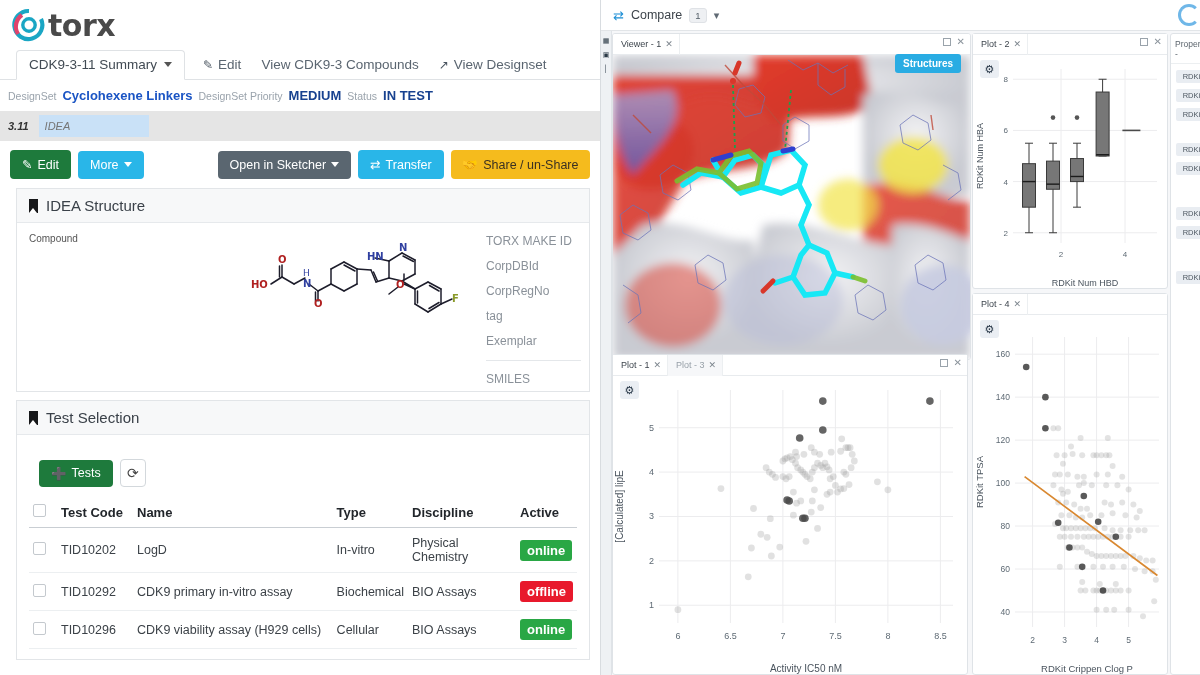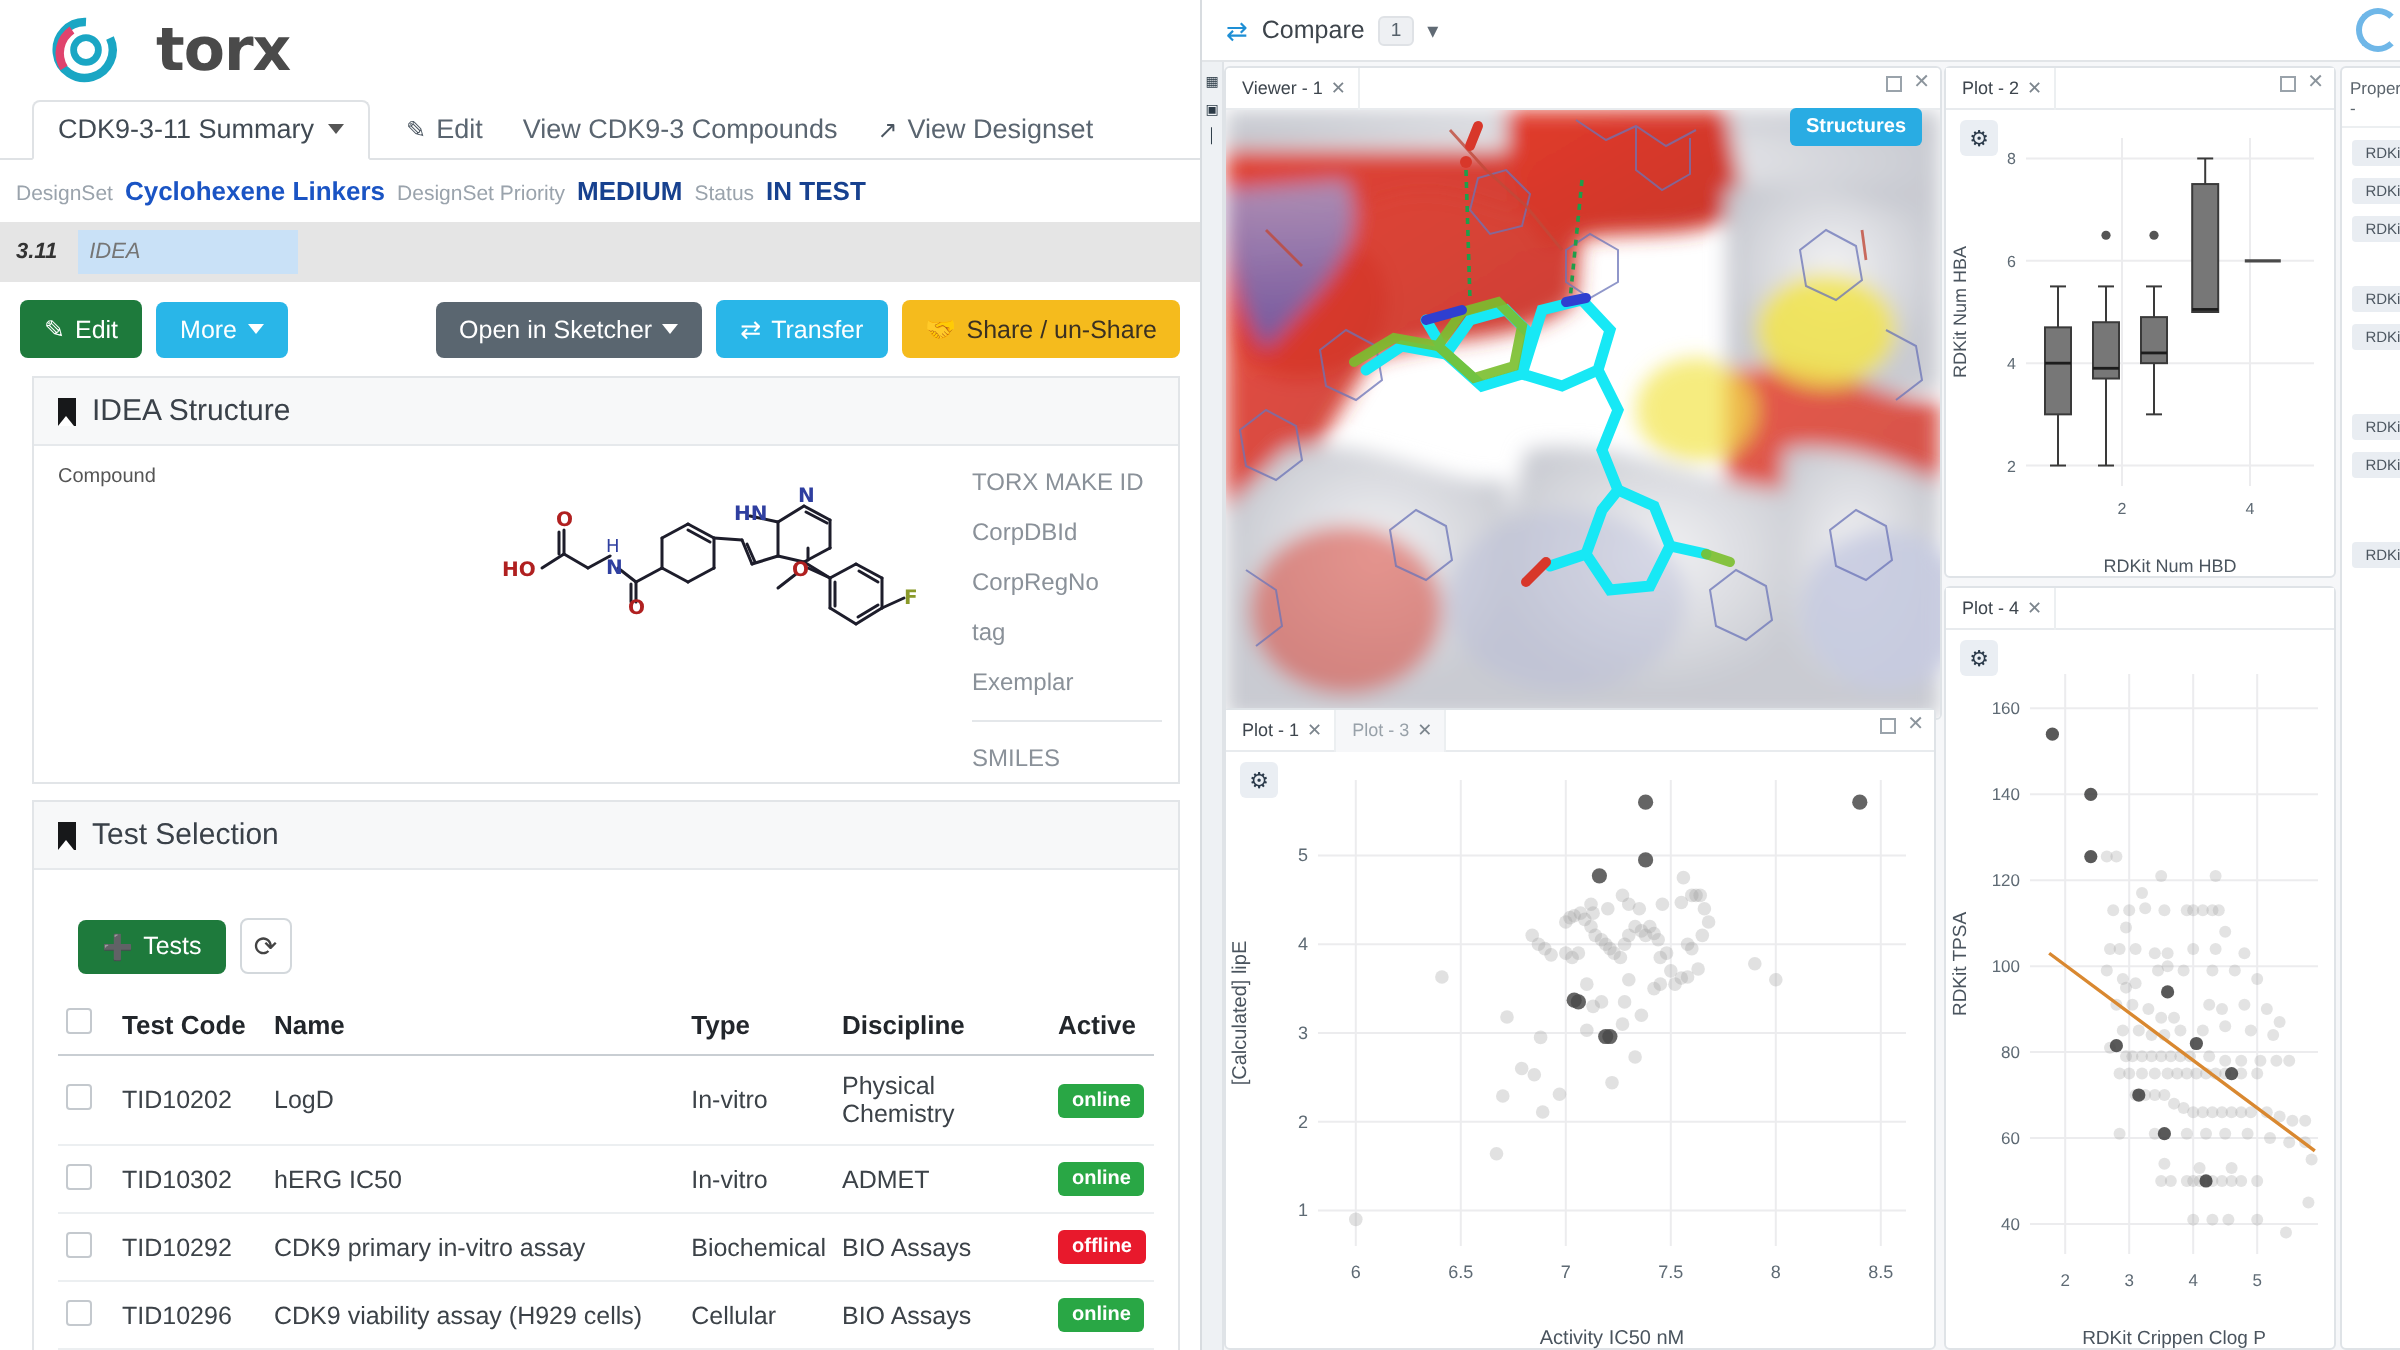--- a/index.html
+++ b/index.html
@@ -9,21 +9,21 @@
     overflow: hidden;
     font-family: "Liberation Sans", sans-serif;
     background: #ffffff;
     color: #333;
   }
   #app { position: relative; width: 1200px; height: 675px; display: flex; }
 
   
   #left { width: 600px; height: 675px; position: relative; background:#fff; overflow:hidden; }
 
-  .brand { padding: 8px 0 4px 26px; display:flex; align-items:center; gap:18px; height:46px;}
+  .brand { padding: 8px 0 4px 12px; display:flex; align-items:center; gap:2px; height:46px;}
   .brand-mark { position: relative; width: 34px; height: 34px; }
   .brand-mark svg { display:block; }
   .brand-text { font-size: 30px; font-weight: 700; color:#4a4a4a; letter-spacing:-0.5px; font-family:"DejaVu Sans", sans-serif; }
 
   .tabbar { display:flex; align-items:flex-end; height:34px; border-bottom:1px solid #dfe2e5; padding-left:16px; gap:0; }
   .tab-main {
     border:1px solid #dfe2e5; border-bottom:1px solid #fff;
     background:#fff; border-radius:4px 4px 0 0;
     padding:6px 12px 7px 12px; font-size:13.5px; color:#414a53;
     display:flex; align-items:center; gap:7px; position:relative; top:1px;
@@ -67,21 +67,21 @@
   .struct-wrap { position:absolute; left:230px; top:6px; width:250px; height:110px; }
   .struct-wrap svg { display:block; }
 
   .meta-col { position:absolute; right:8px; top:6px; width:95px; font-size:12px; color:#8a9199; line-height:25px;}
   .meta-col .sep { border-top:1px solid #e4e7ea; margin:6px 0; height:1px; }
 
   .tbl { width:100%; border-collapse:collapse; font-size:12.5px; }
   .tbl th { text-align:left; font-weight:700; color:#22262b; padding:7px 4px; border-bottom:1px solid #c9ced3; font-size:13px;}
   .tbl td { padding:8px 4px; border-bottom:1px solid #eceff1; color:#3c4248; }
   .cb { width:13px; height:13px; border:1px solid #c4c9ce; border-radius:2px; background:#fff; display:inline-block; }
-  .pill { display:inline-block; color:#fff; font-size:10px; font-weight:700; padding:3px 7px; border-radius:3px; }
+  .pill { display:inline-block; color:#fff; font-size:13px; font-weight:700; padding:3px 7px; border-radius:3px; }
   .pill.online { background:#29a745; }
   .pill.offline { background:#e8192c; }
   .col-code { width:76px; }
   .col-type { width:72px; }
   .col-disc { width:108px; }
   .col-act { width:52px; }
   .col-chk { width:28px; }
 
   .refresh-btn { width:26px; height:28px; border:1px solid #d3d8dc; border-radius:4px; background:#fff; display:flex; align-items:center; justify-content:center; font-size:14px; color:#444; cursor:pointer;}
 
@@ -327,28 +327,20 @@
               <th class="col-act">Active</th>
             </tr>
           </thead>
           <tbody>
             <tr>
               <td><span class="cb"></span></td>
               <td>TID10202</td>
               <td>LogD</td>
               <td>In-vitro</td>
               <td>Physical Chemistry</td>
-              <td><span class="pill online">online</span></td>
-            </tr>
-            <tr>
-              <td><span class="cb"></span></td>
-              <td>TID10302</td>
-              <td>hERG IC50</td>
-              <td>In-vitro</td>
-              <td>ADMET</td>
               <td><span class="pill online">online</span></td>
             </tr>
             <tr>
               <td><span class="cb"></span></td>
               <td>TID10292</td>
               <td>CDK9 primary in-vitro assay</td>
               <td>Biochemical</td>
               <td>BIO Assays</td>
               <td><span class="pill offline">offline</span></td>
             </tr>

